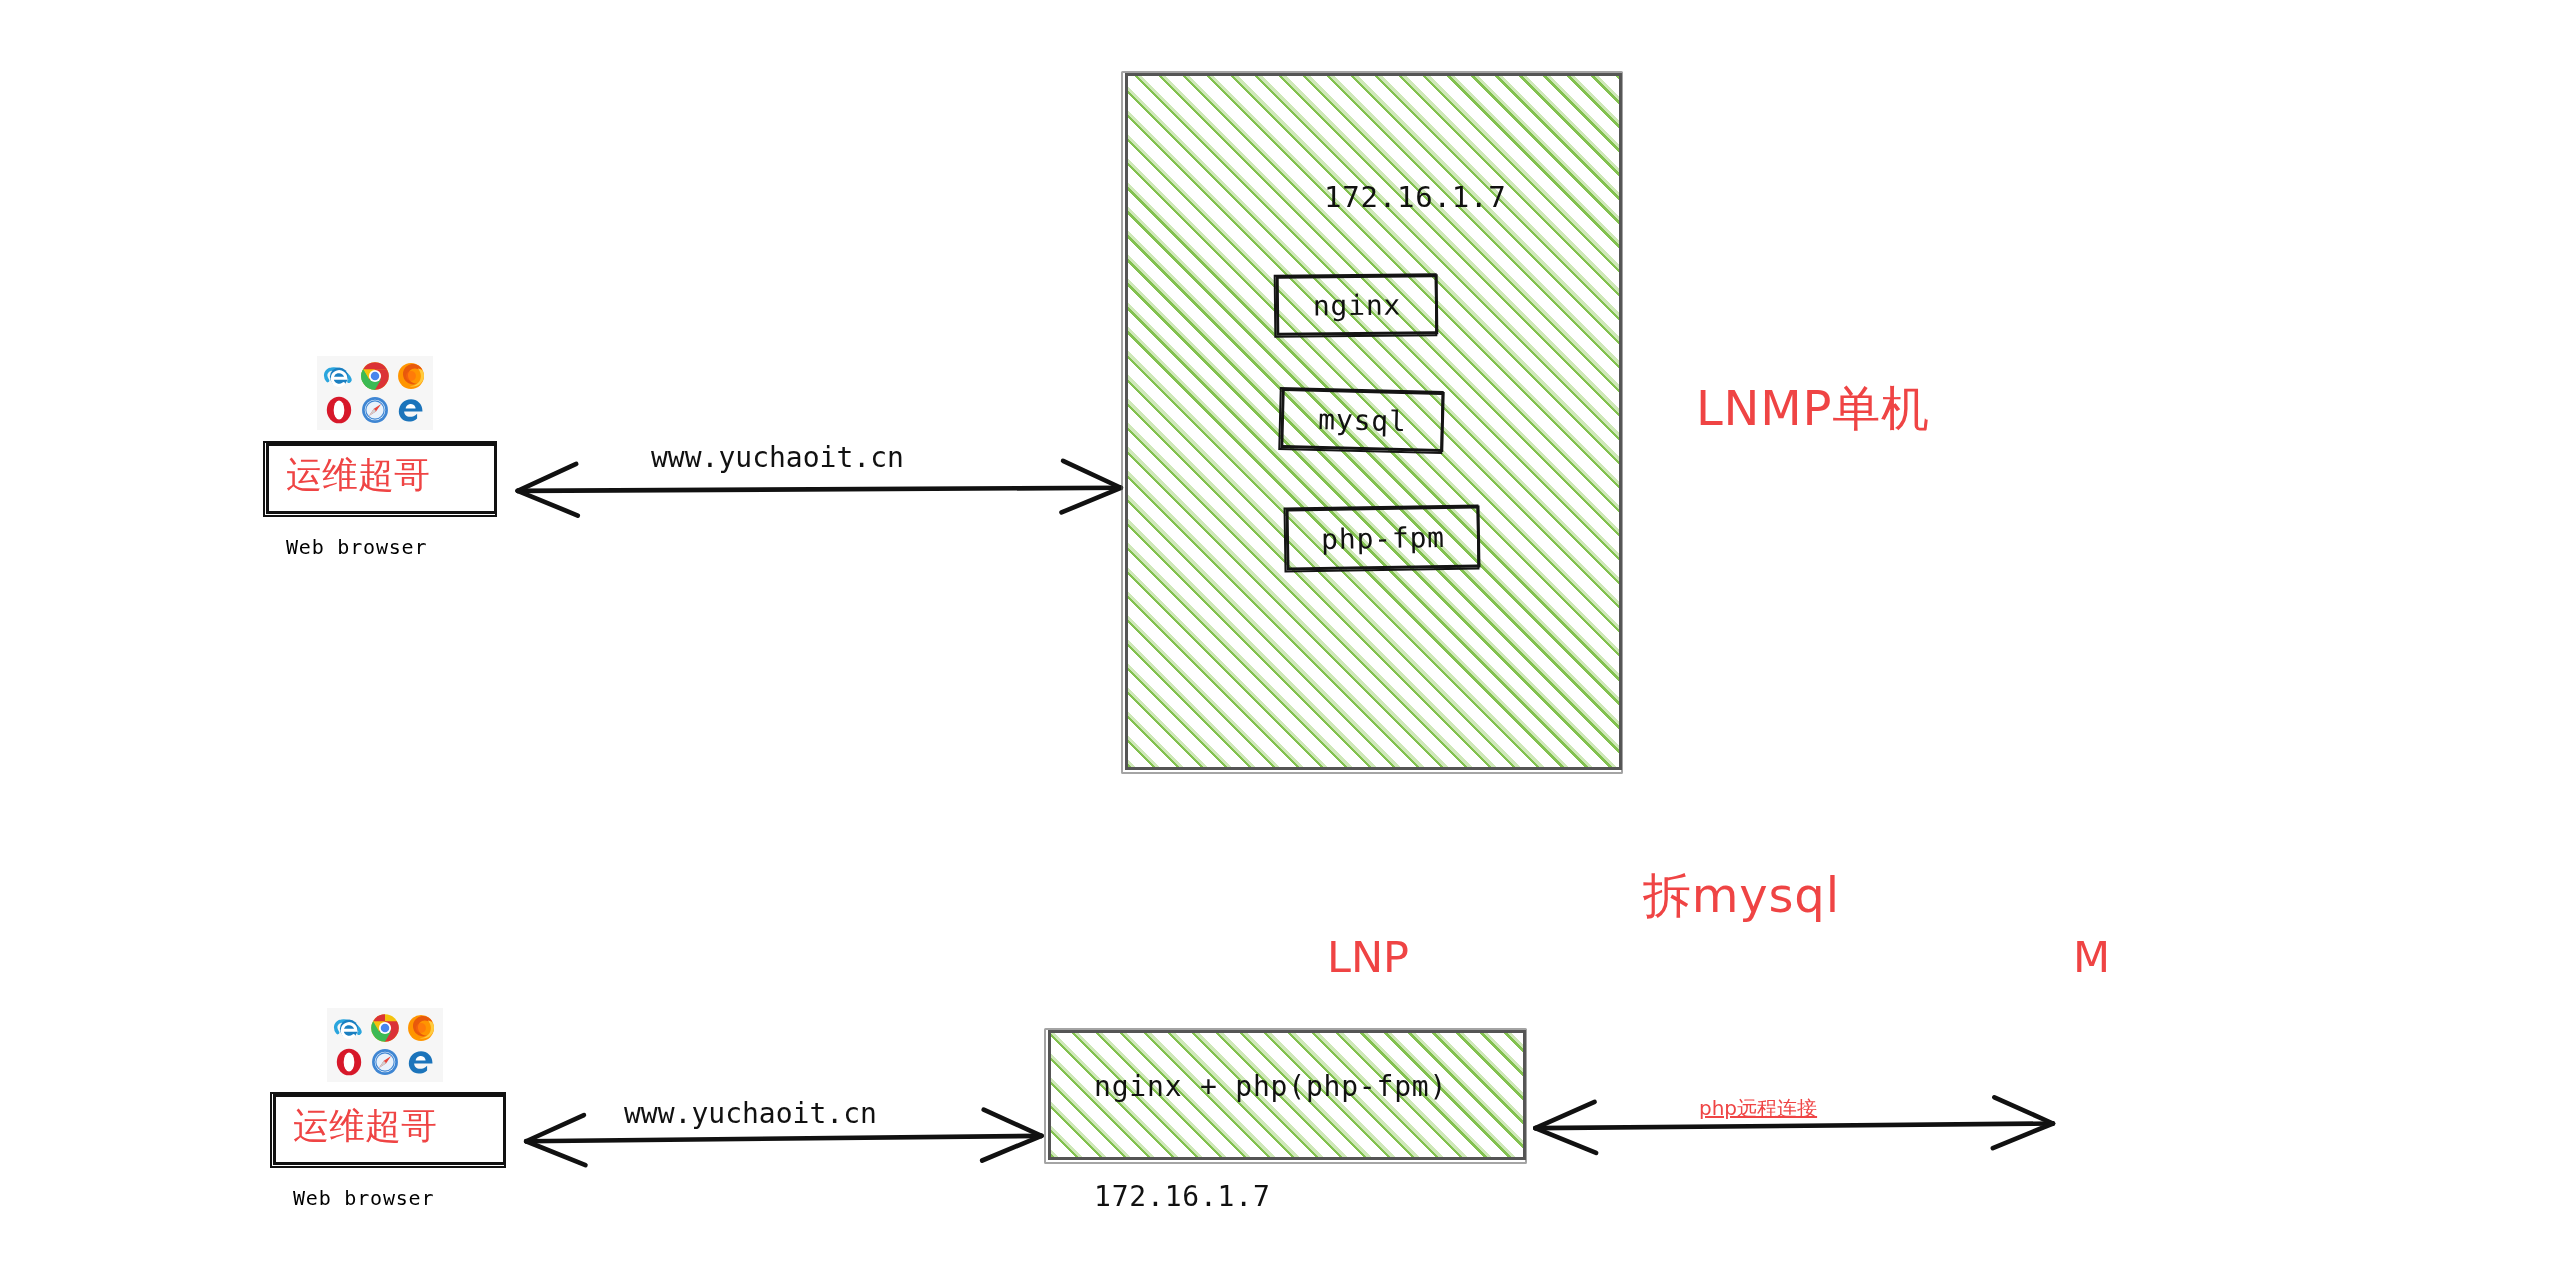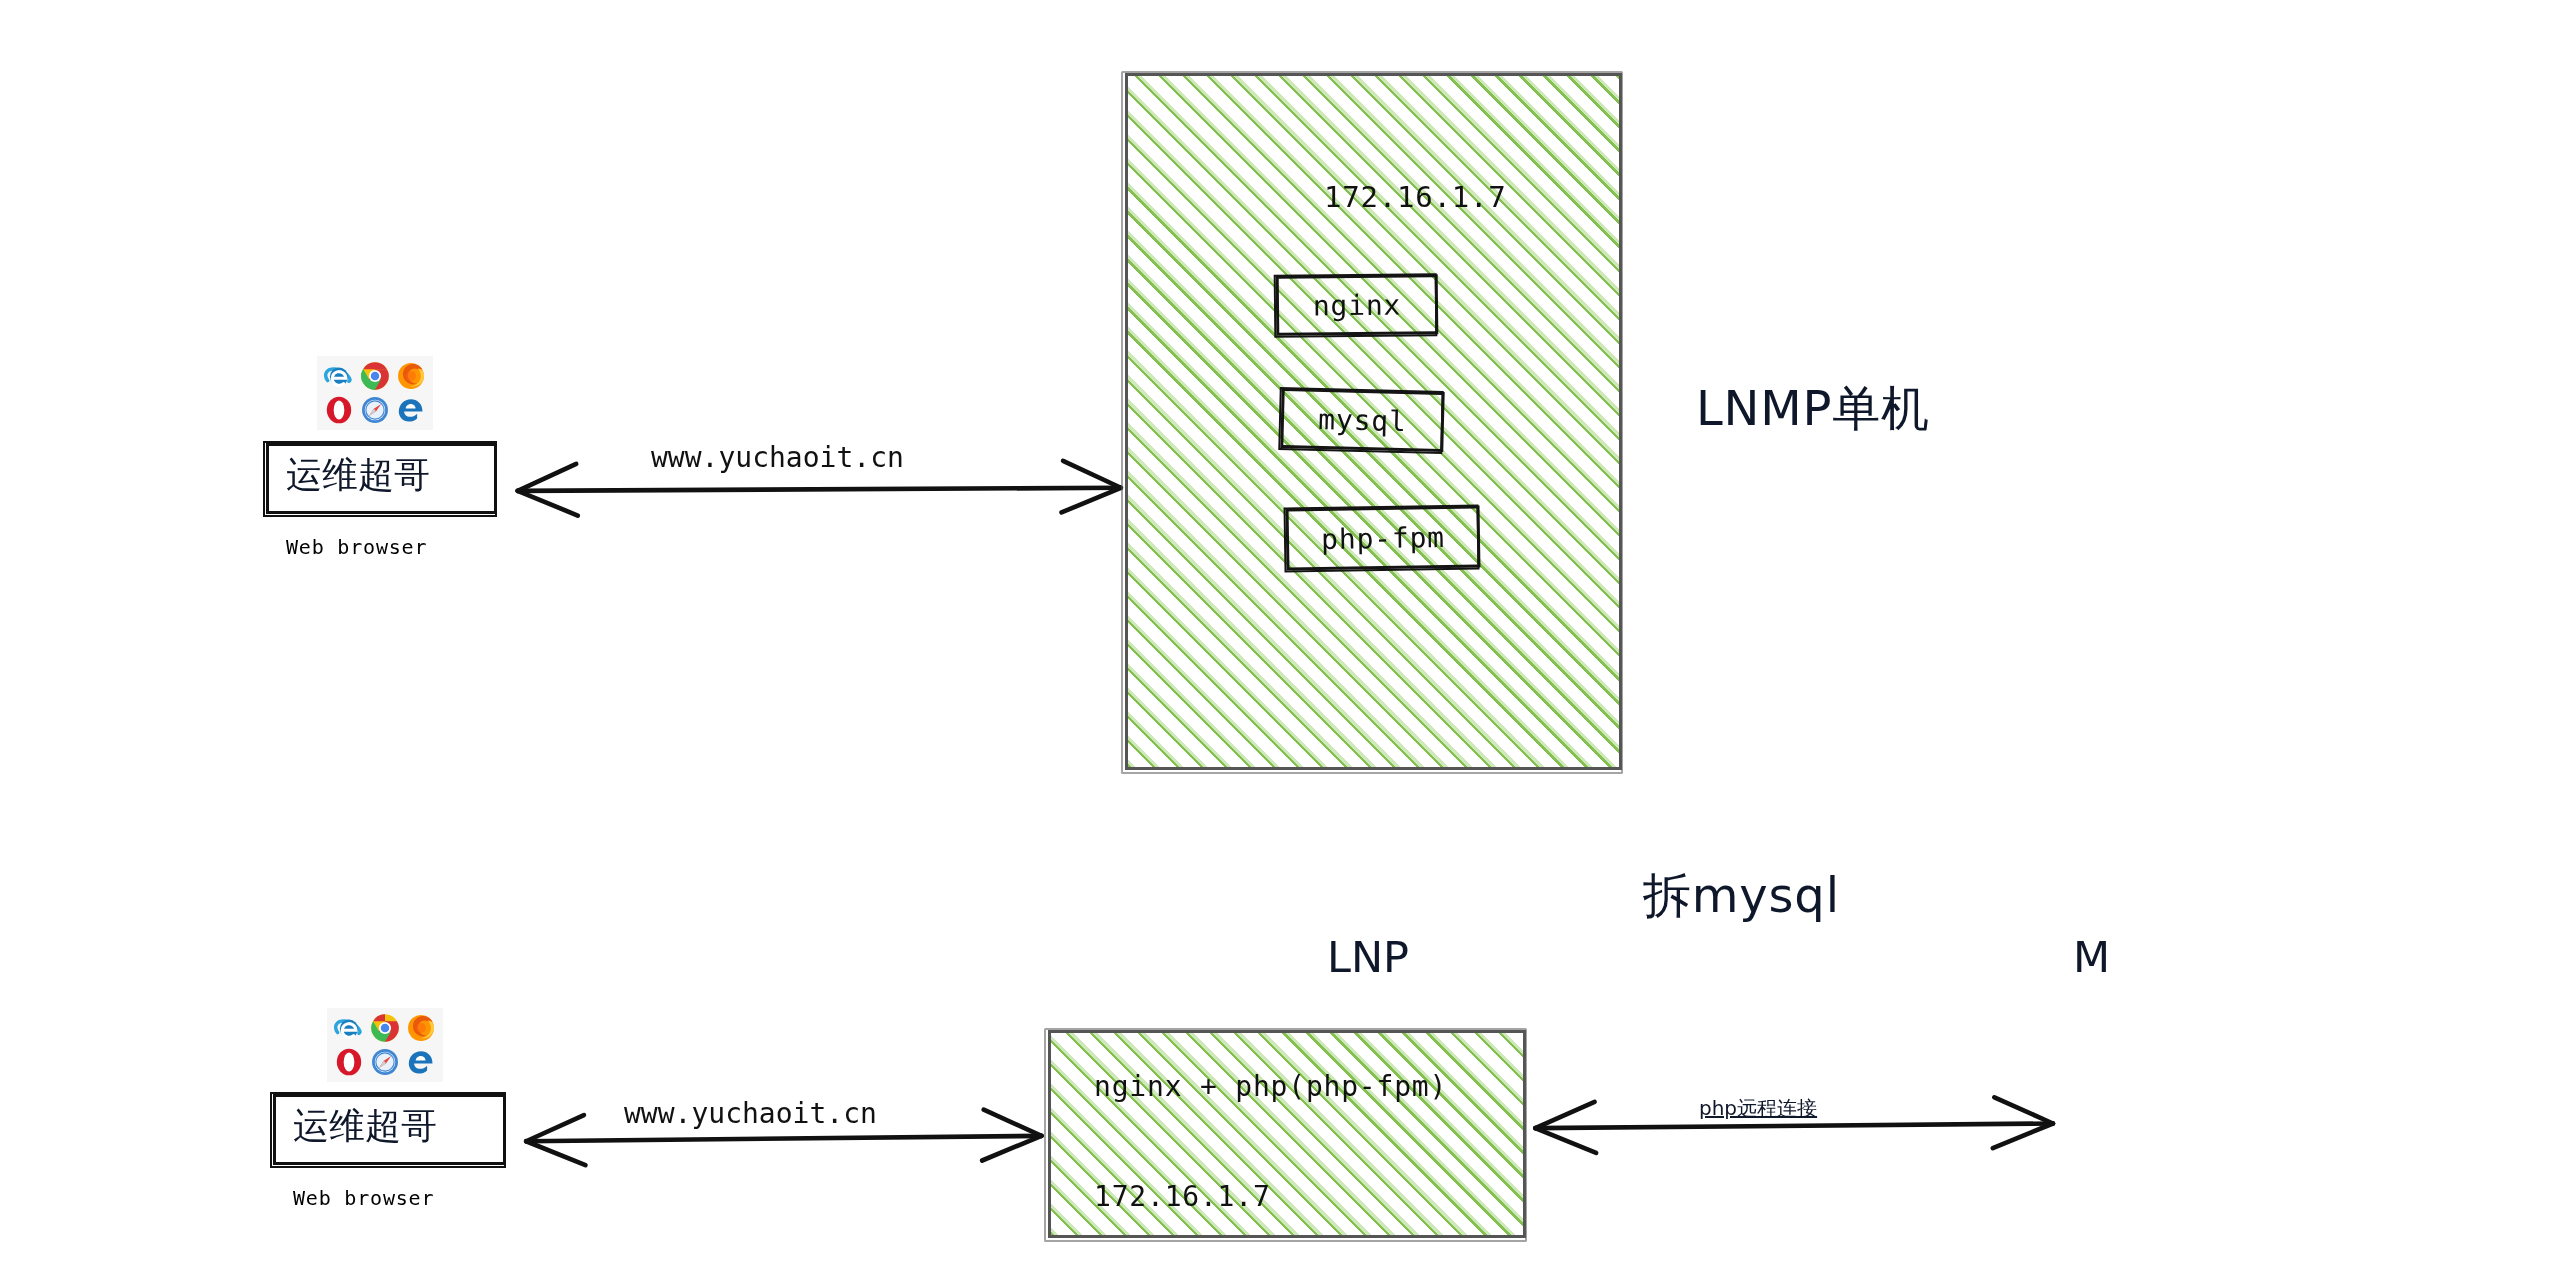--- a/index.html
+++ b/index.html
@@ -68,21 +68,21 @@
     display:flex;align-items:center;justify-content:center;
   }
   .svcbox::after{
     content:"";position:absolute;left:-5.4px;top:-3.9px;right:-2.3px;bottom:-5.4px;
     border:2.3px solid #141414;pointer-events:none;
   }
   .svcbox span{position:relative;z-index:3;}
 
   
   .mono{font-family:"DejaVu Sans Mono","Liberation Mono",monospace;color:#111;}
-  .sans{font-family:"DejaVu Sans","Liberation Sans",sans-serif;color:#0f172a;}
+  .sans{font-family:"DejaVu Sans","Liberation Sans",sans-serif;color:#ef4444;}
 
   .ip-label{font-size:29px;letter-spacing:0.8px;white-space:nowrap;}
   .svc-label{font-size:28px;letter-spacing:0.8px;white-space:nowrap;}
   .host-line{font-size:28px;letter-spacing:0.8px;white-space:nowrap;}
   .edge-label{font-size:28px;letter-spacing:0px;white-space:nowrap;}
   .edge-label-cn{font-size:20px;white-space:nowrap;text-decoration:underline;}
   .heading{font-size:48px;white-space:nowrap;letter-spacing:0.8px;}
   .heading-sm{font-size:43px;white-space:nowrap;}
 
   .browser-box-cn{font-size:36px;white-space:nowrap;}
@@ -244,21 +244,21 @@
 
   <div class="sketchbox" style="left:273px;top:1094px;width:233px;height:71px;">
     <div class="abs sans browser-box-cn" style="left:17px;top:4.6px;">运维超哥</div>
     <div class="abs browser-box-en" style="left:17px;top:40px;">Web browser</div>
   </div>
 
   <div class="abs mono edge-label" style="left:624px;top:1097px;">www.yuchaoit.cn</div>
 
   <div class="abs sans edge-label-cn" style="left:1699px;top:1095px;">php远程连接</div>
 
-  <div class="hatchbox" style="left:1048px;top:1030px;width:478px;height:208px;">
+  <div class="hatchbox" style="left:1048px;top:1030px;width:478px;height:130px;">
     <div class="abs mono host-line" style="left:43px;top:37px;">nginx + php(php-fpm)</div>
     <div class="abs mono host-line" style="left:43px;top:114px;">172.16.1.7</div>
   </div>
 
 
   <svg class="arrowlayer" viewBox="0 0 3344 1652" preserveAspectRatio="none">
 
     <g stroke="#111111" stroke-width="6" fill="none" stroke-linecap="round">
       <path d="M672 637 L1455 633"></path>
       <path d="M672 637 L748 602"></path>

